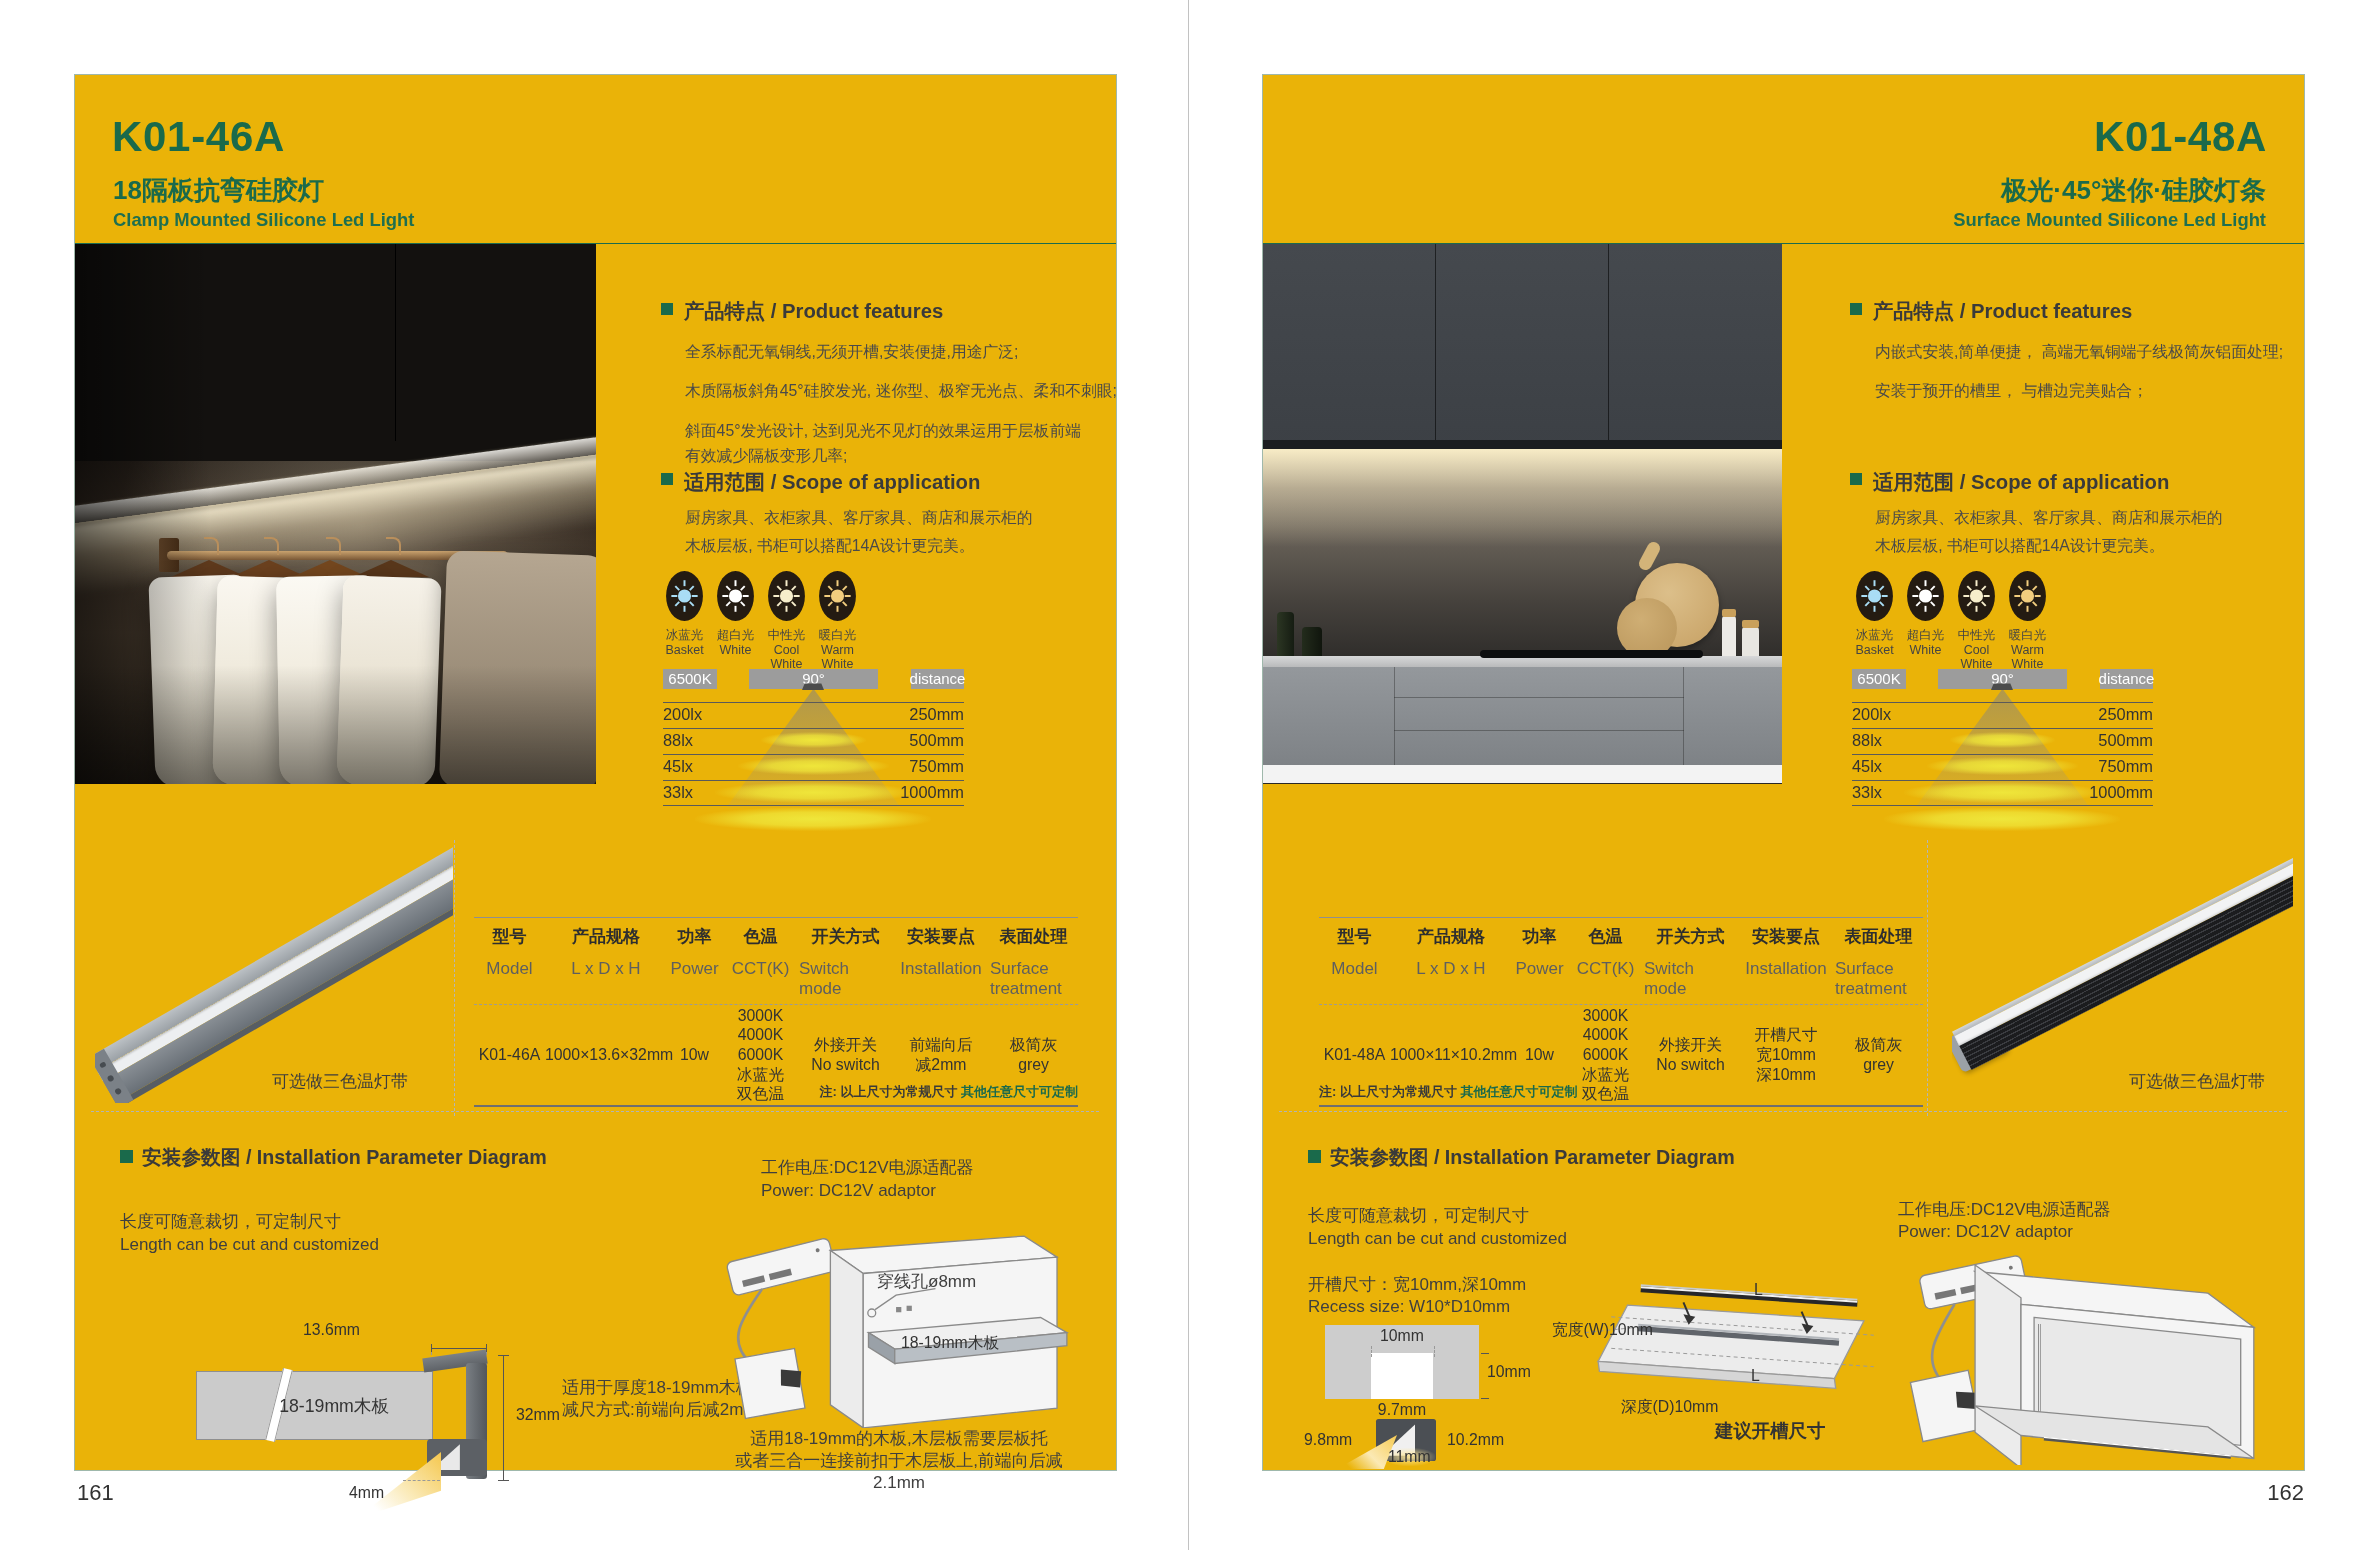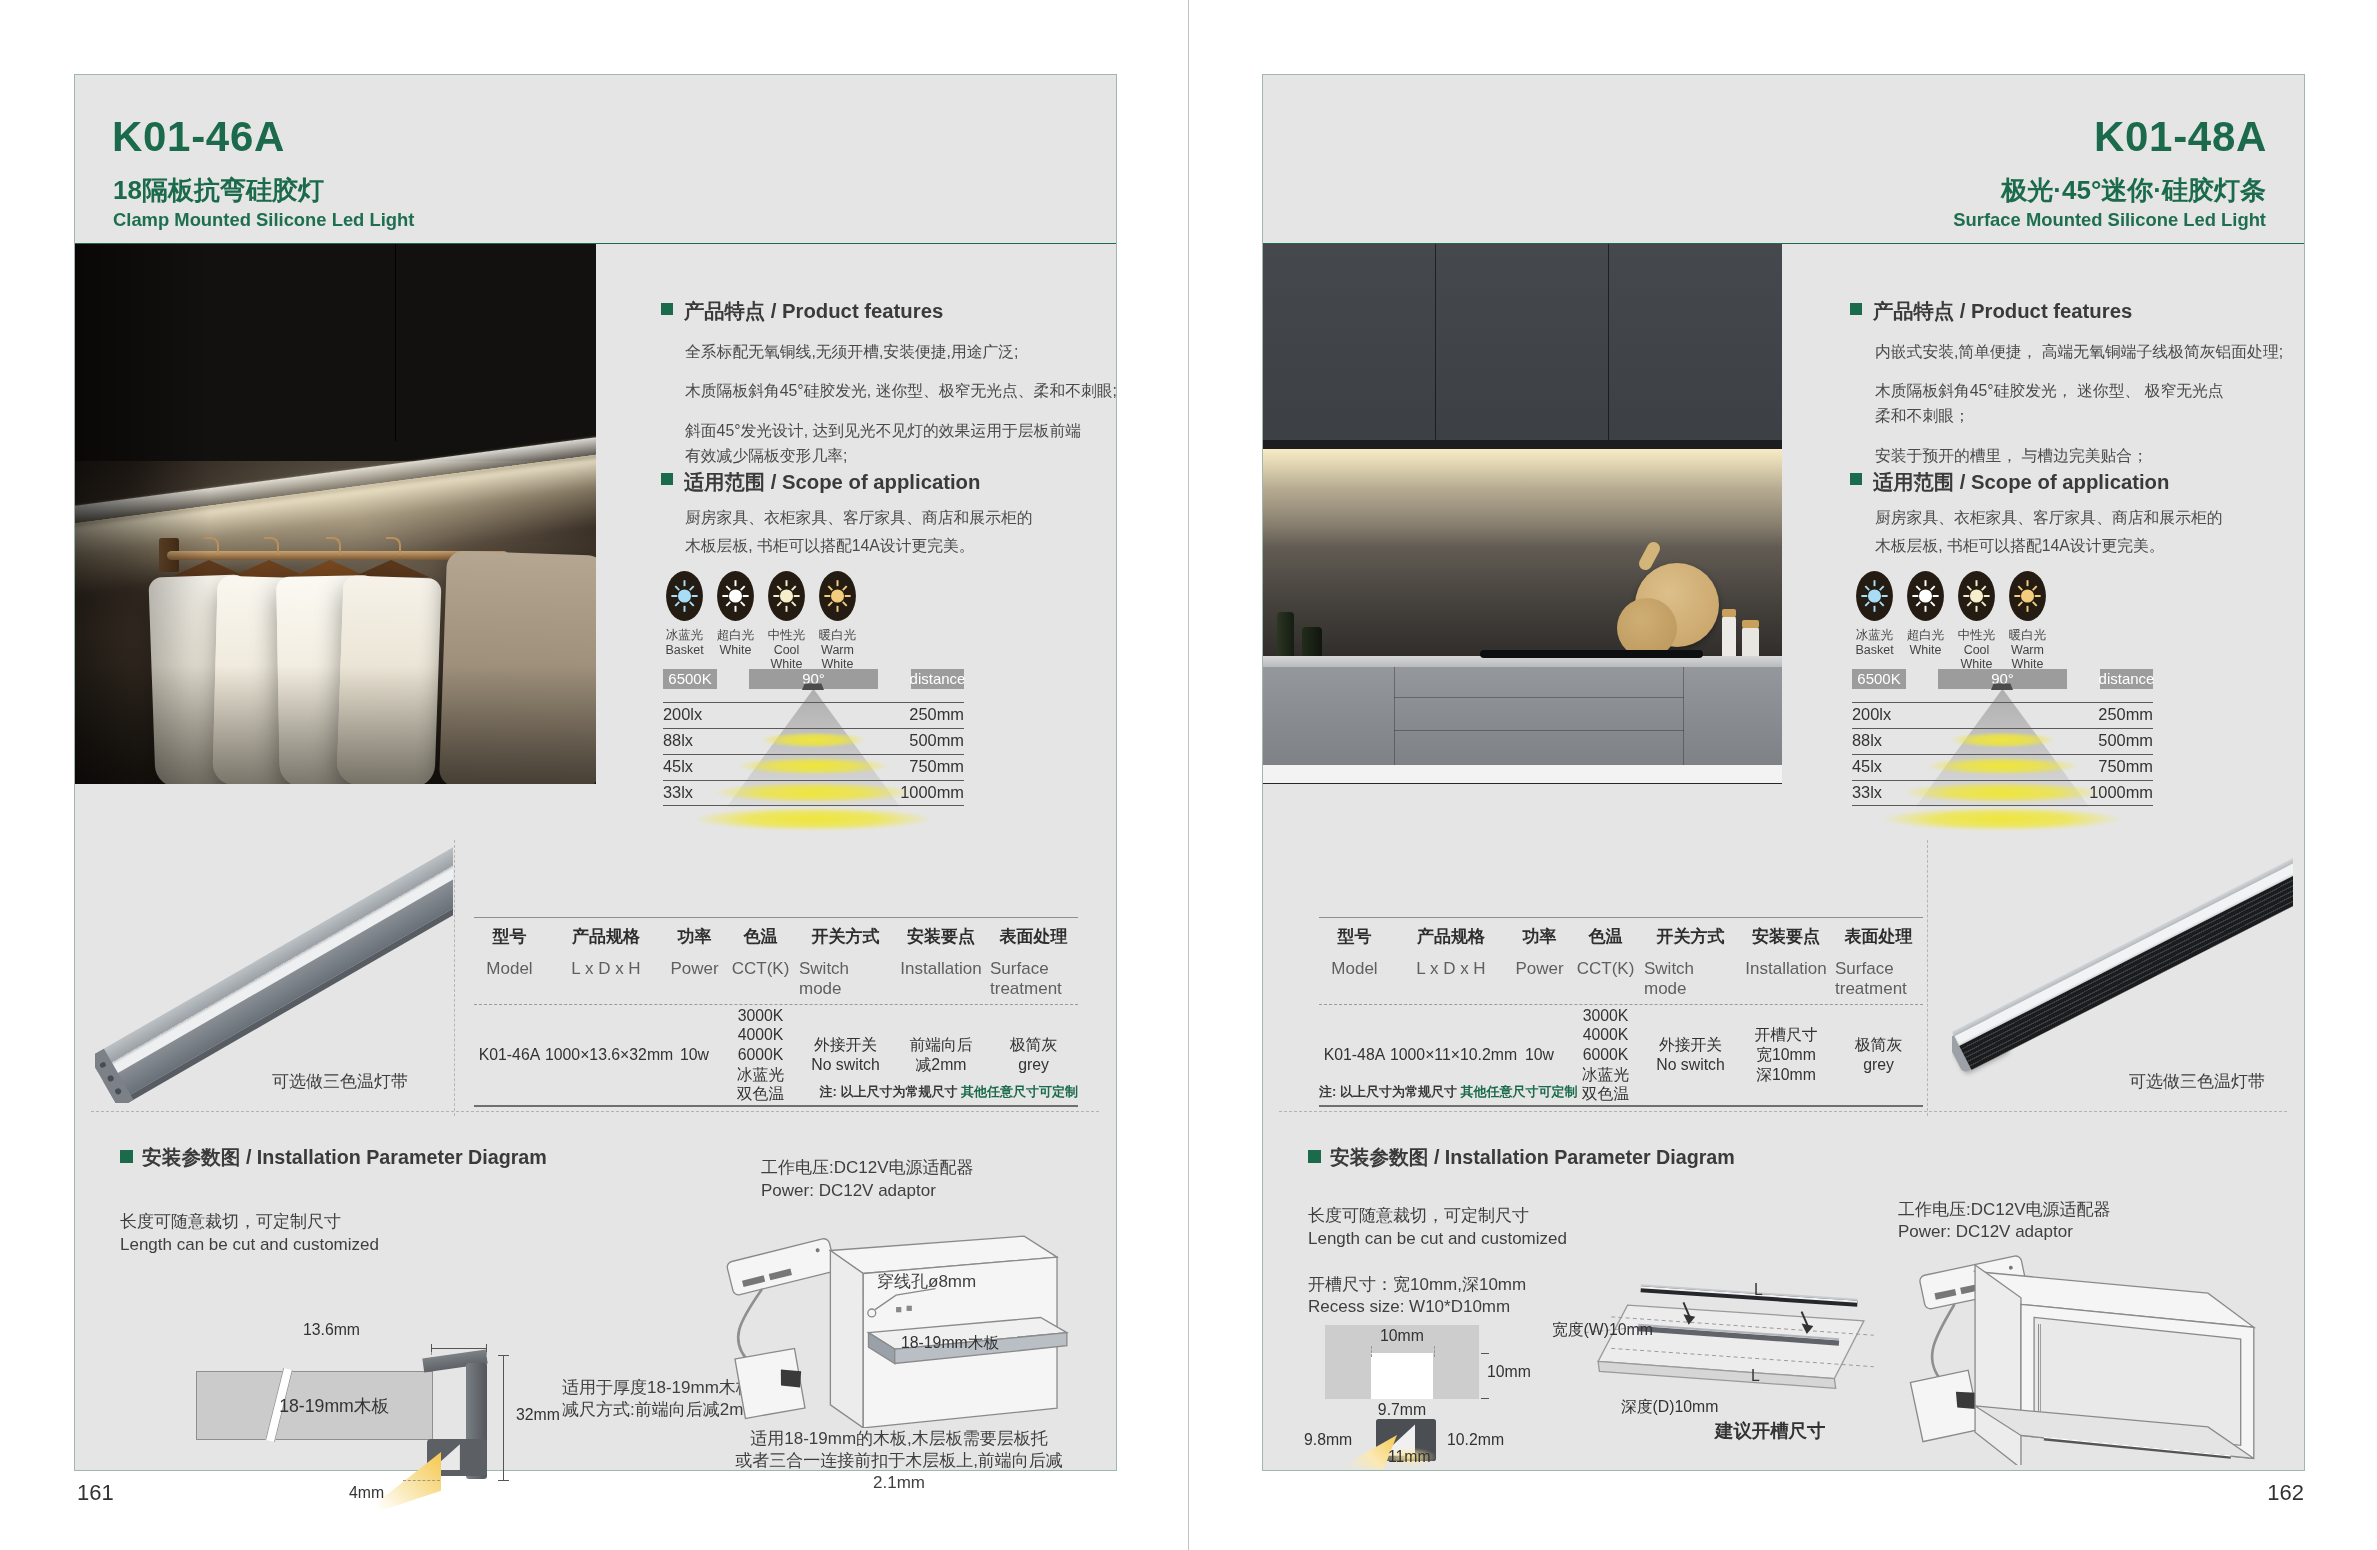--- a/index.html
+++ b/index.html
@@ -1,19 +1,19 @@
 <!DOCTYPE html>
 <html style="font-size:10.5px"><head>
 <meta charset="utf-8">
 <style>
   html,body{margin:0;padding:0;background:#fff;font-family:"Liberation Sans","DejaVu Sans",sans-serif;color:#3c3c3c;}
   body{position:relative;width:2377px;height:1550px;overflow:hidden;}
   .abs{position:absolute;}
   .pre{white-space:pre-line;}
-  .page{position:absolute;top:74px;width:1041px;height:1395px;border:1.3px solid #9fb8ab;background:#e5e5e5;}
+  .page{position:absolute;top:74px;width:1041px;height:1395px;border:1.3px solid #9fb8ab;background:#eab308;}
   .green{color:#1a6a4b;}
   .model-title{font-size:42px;font-weight:800;color:#1a6a4b;letter-spacing:0.7px;}
   .sub-cn{font-size:26px;font-weight:700;color:#1a6a4b;}
   .sub-en{font-size:18.4px;font-weight:600;color:#1e6f50;}
   .hline{position:absolute;left:0;width:100%;height:1.3px;background:#1c6b4e;}
   .sec-square{position:absolute;width:11.8px;height:11.8px;background:#1a6a4b;}
   .sec-title{font-size:20.3px;font-weight:700;color:#3a3a3a;}
   .body-txt{font-size:15.8px;line-height:25px;color:#4a4a4a;}
   .body-txt p{margin:0 0 14.4px 0;}
   .scope-txt{font-size:15.8px;line-height:27.6px;color:#4a4a4a;}
@@ -374,22 +374,20 @@
     <div class="abs" style="left:420px;top:423px;width:1.3px;height:98px;background:rgba(40,40,40,.4);"></div>
     <div class="abs" style="left:131px;top:453px;width:290px;height:1.3px;background:rgba(40,40,40,.4);"></div>
     <div class="abs" style="left:131px;top:486px;width:290px;height:1.3px;background:rgba(40,40,40,.4);"></div>
     <div class="abs" style="left:0;top:521px;width:100%;height:18.4px;background:#f3f3f3;"></div>
   </div>
 
   <div class="sec-square" style="left:587px;top:228px;"></div>
   <div class="abs sec-title" style="left:610px;top:222px;">产品特点 / Product features</div>
   <div class="abs body-txt" style="left:612px;top:264px;width:459px;">
     <p class="pre">内嵌式安装,简单便捷， 高端无氧铜端子线极简灰铝面处理;</p>
-    <p class="pre">木质隔板斜角45°硅胶发光， 迷你型、 极窄无光点
-柔和不刺眼；</p>
     <p class="pre">安装于预开的槽里， 与槽边完美贴合；</p>
   </div>
   <div class="sec-square" style="left:587px;top:398px;"></div>
   <div class="abs sec-title" style="left:610px;top:393px;">适用范围 / Scope of application</div>
   <div class="abs scope-txt pre" style="left:612px;top:429px;width:459px;">厨房家具、衣柜家具、客厅家具、商店和展示柜的
 木板层板, 书柜可以搭配14A设计更完美。</div>
 
   <div class="abs licons" style="left:586px;top:496px;">
     <div class="licon" style="color:#a9ddf5">
       <svg width="37" height="50" viewBox="0 0 56 76">

